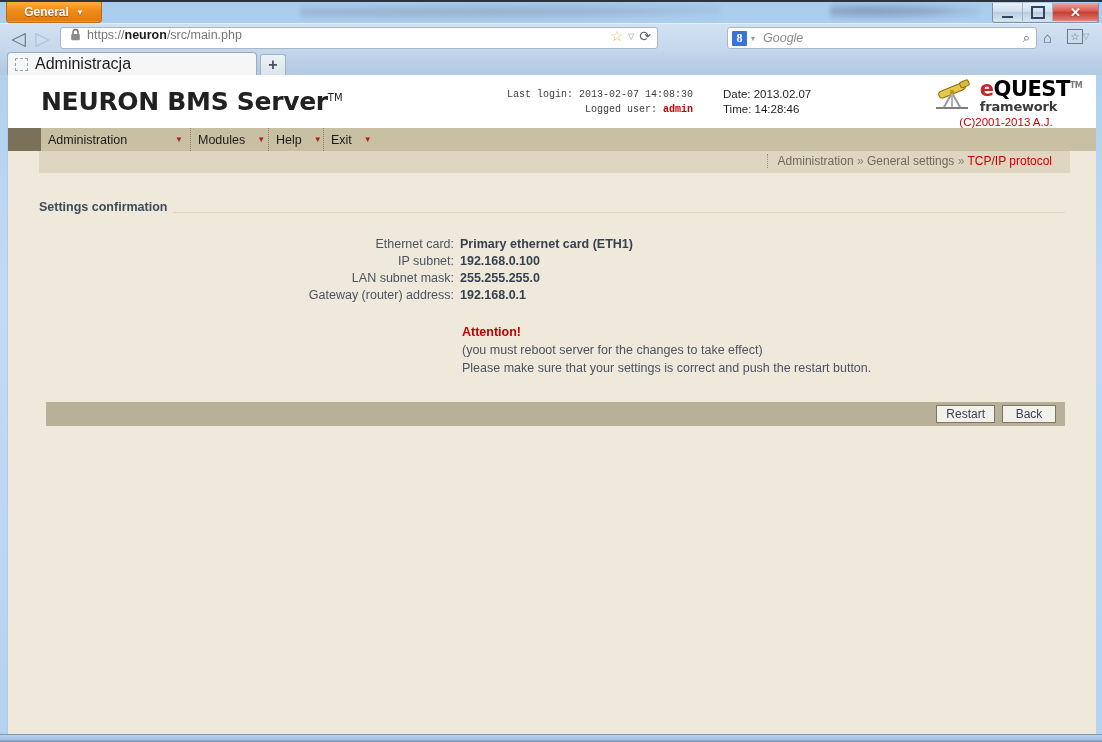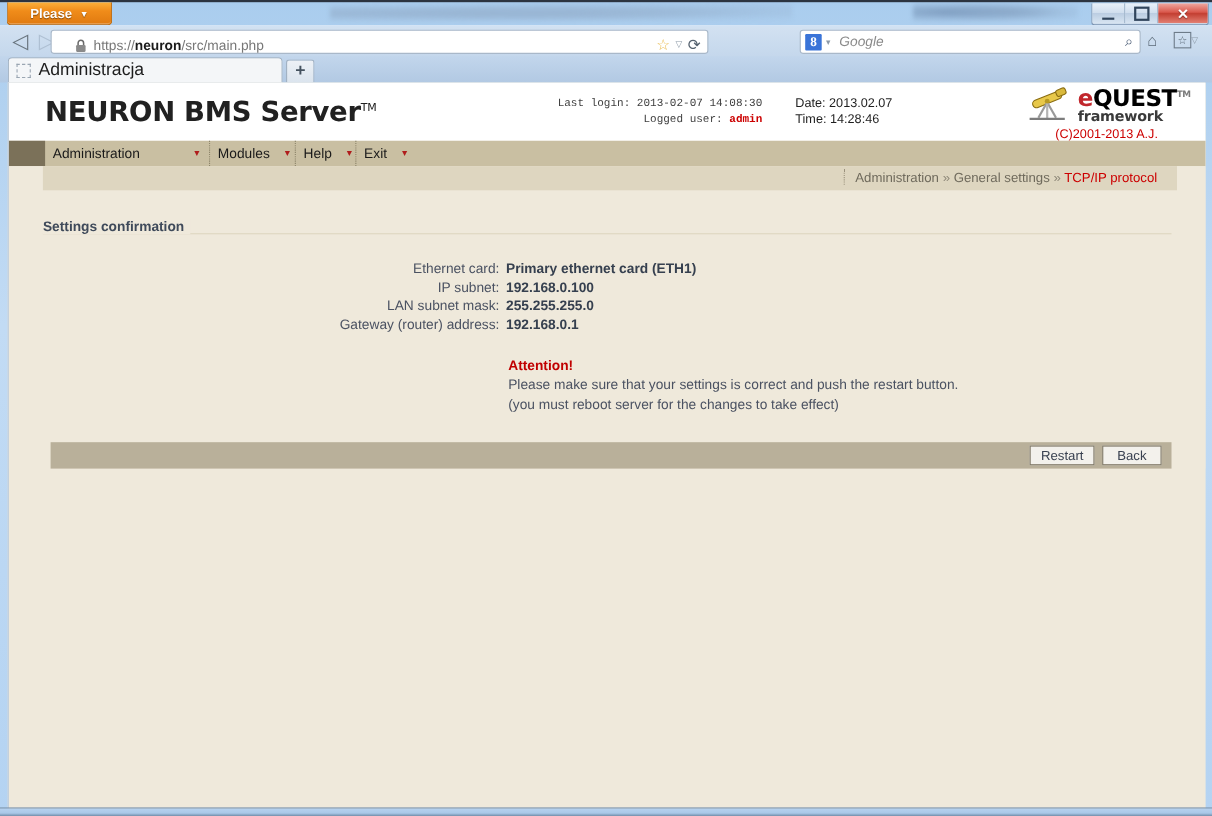--- a/index.html
+++ b/index.html
@@ -98,27 +98,26 @@
   .nav-back, .nav-fwd {
     position: absolute; top: 4px;
     width: 21px; height: 21px;
     display: flex; align-items: center; justify-content: center;
     color: #9aa6b4; font-size: 19px; line-height: 1;
   }
   .nav-back { left: 8px; color: #69757f; }
   .nav-fwd  { left: 32px; color: #aebfd2; }
 
   .url-bar {
-    position: absolute; left: 46px; top: 3px; width: 598px; height: 22px;
+    position: absolute; left: 60px; top: 3px; width: 598px; height: 22px;
     background: #fff;
     border: 1px solid #a9b8c9;
     border-radius: 3px;
-    display: flex; align-items: flex-end;
-    box-sizing: border-box;
-    padding-left: 12px;
+    display: flex; align-items: flex-start;
+    box-sizing: border-box;
   }
   .lock-icon {
     width: 18px; margin-left: 5px; margin-right: 3px;
     display: flex; align-items: center; justify-content: center;
   }
   .url-text {
     font-size: 12.5px; color: #777; white-space: nowrap;
     font-family: "Liberation Sans", sans-serif;
   }
   .url-text b { color: #1a1a1a; font-weight: bold; }
@@ -386,21 +385,21 @@
 <div class="desktop-bg">
   <div class="desktop-blur-row"></div>
   <div class="desktop-blur-row2"></div>
 </div>
 <div class="top-dark-line"></div>
 
 <div class="window">
 
   <div class="titlebar">
     <div class="ff-button">
-      <span>Please</span>
+      <span>General</span>
       <span class="caret">▼</span>
     </div>
     <div class="win-controls">
       <div class="win-btn">
           <span class="glyph-min"></span>
         </div>
       <div class="win-btn">
           <span class="glyph-max"></span>
         </div>
       <div class="win-btn close">
@@ -561,22 +560,22 @@
           <div class="kv-value">255.255.255.0</div>
         </div>
         <div class="kv-row">
           <div class="kv-label">Gateway (router) address:</div>
           <div class="kv-value">192.168.0.1</div>
         </div>
       </div>
 
       <div class="attention">
         <div class="attention-title">Attention!</div>
+        <div class="attention-line">(you must reboot server for the changes to take effect)</div>
         <div class="attention-line">Please make sure that your settings is correct and push the restart button.</div>
-        <div class="attention-line">(you must reboot server for the changes to take effect)</div>
       </div>
 
       <div class="button-bar">
         <div class="btn">Restart</div>
         <div class="btn">Back</div>
       </div>
 
     </div>
   </div>
 

